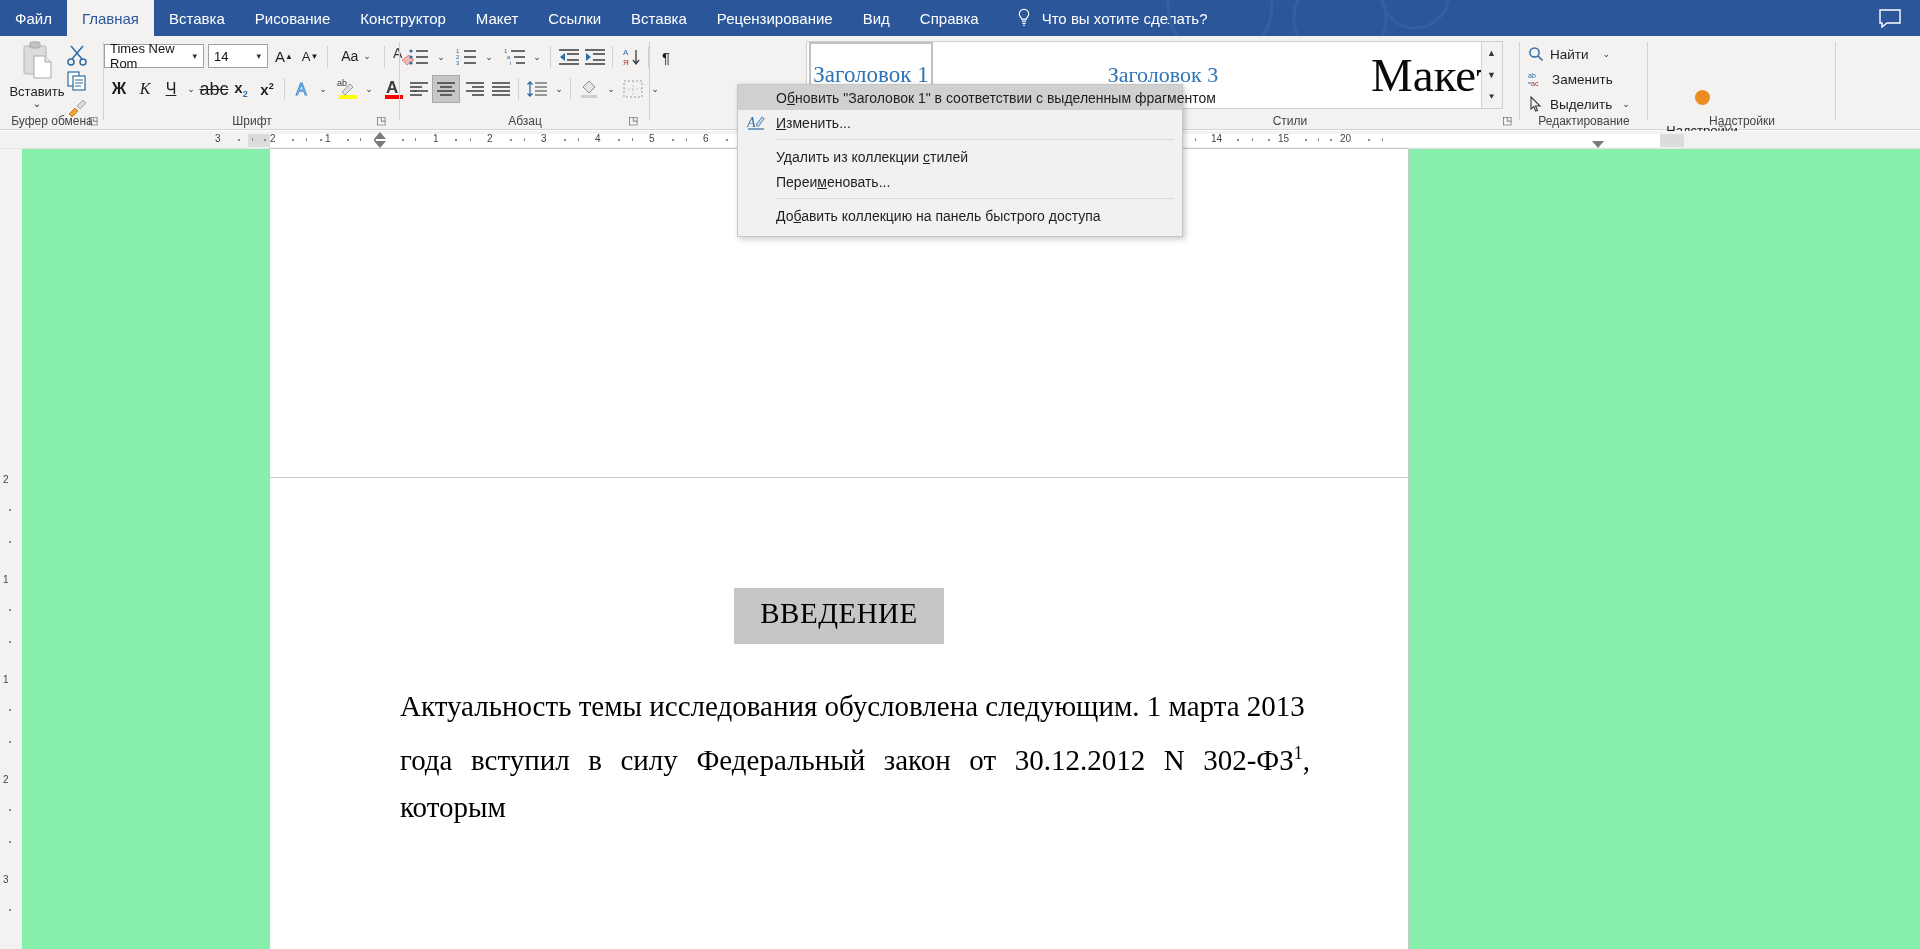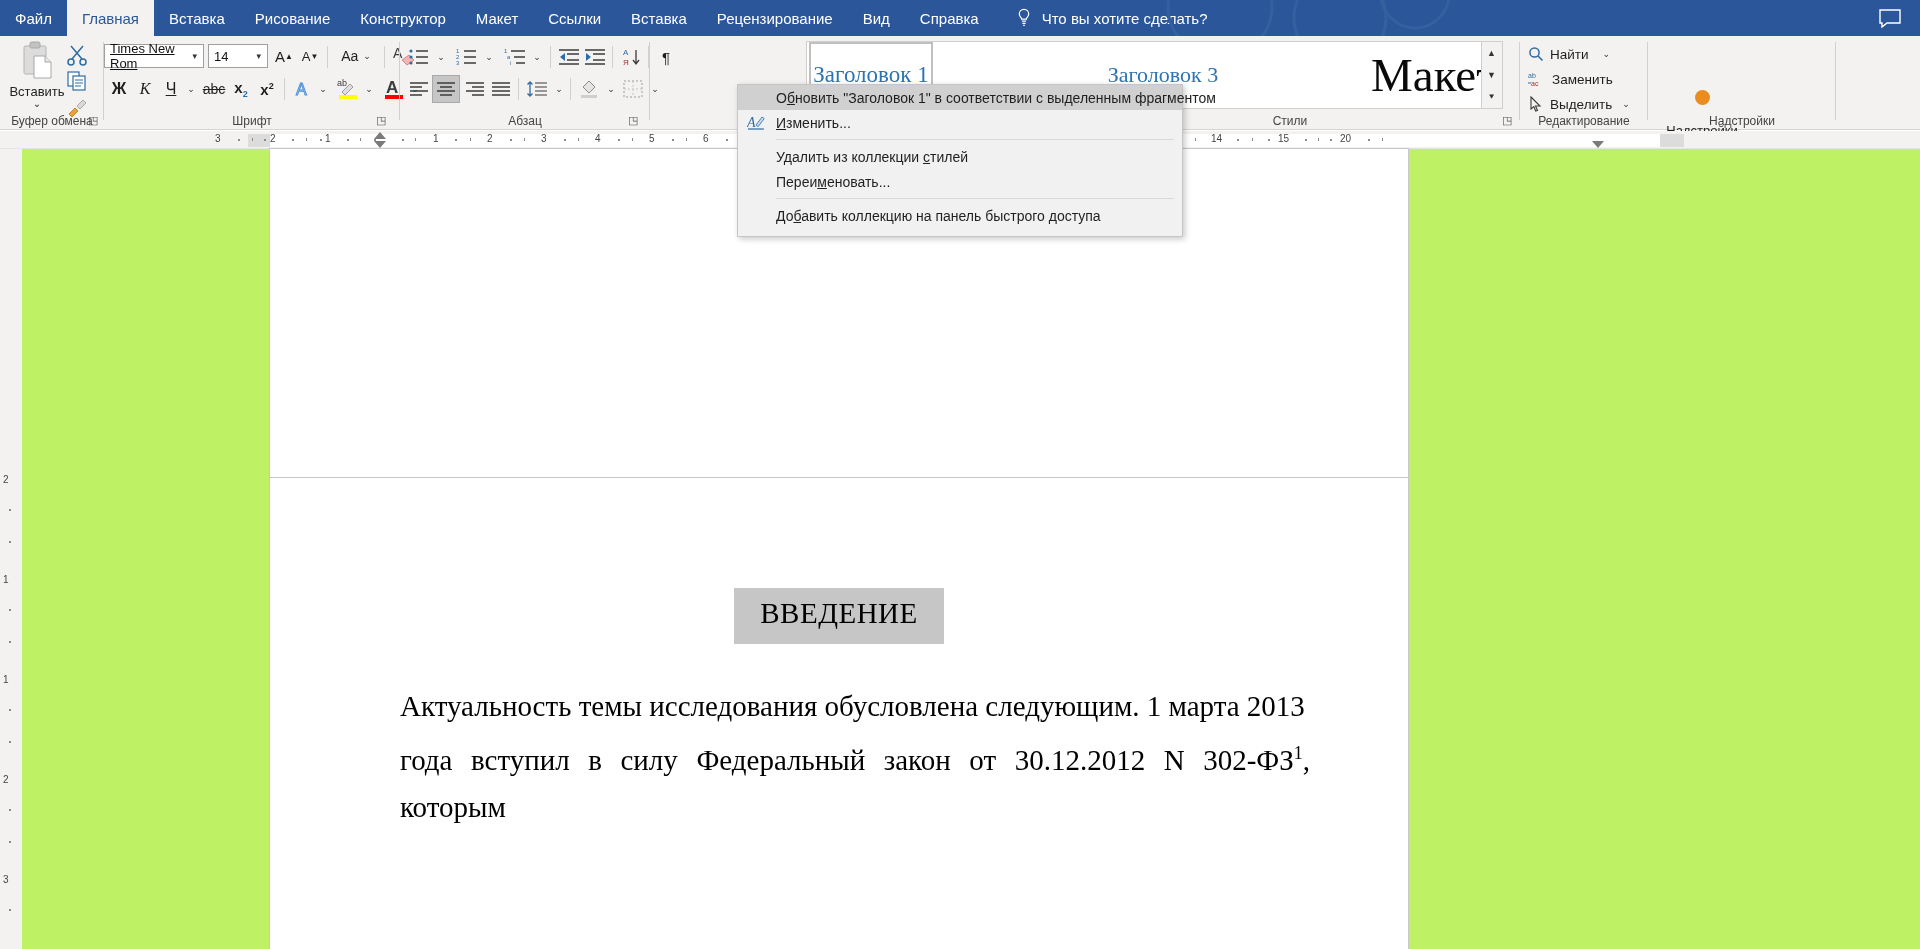--- a/index.html
+++ b/index.html
@@ -141,21 +141,21 @@
   .rv-mark { position: absolute; left: 3px; font-size: 10px; color: #444; }
   .rv-dot { position: absolute; left: 9px; width: 2px; height: 2px; background: #8a8a8a; }
   .indent-marker {
     position: absolute; width: 0; height: 0;
     border-left: 6px solid transparent; border-right: 6px solid transparent;
   }
 
   
   .canvas {
     position: absolute; left: 22px; top: 149px; width: 1898px; height: 800px;
-    background: #bef264;
+    background: #86efac;
   }
   .page {
     position: absolute; background: #ffffff; box-shadow: 0 0 0 1px #c8c8c8;
   }
   .heading-hl {
     display: inline-block; background: #c6c6c6; padding: 9px 26px 14px 26px;
     font-family: "Liberation Serif", serif; font-size: 29px; letter-spacing: 0.5px;
   }
   .para {
     font-family: "Liberation Serif", serif; font-size: 29px; line-height: 47px;
@@ -276,21 +276,21 @@
           <path d="M11 10l6-6 3 3-6 6z" fill="#d9d9d9" stroke="#a8a8a8"></path>
         </svg>
       </div>
 
       <div class="grp-label">Буфер обмена</div>
       <div class="dlg-launch" style="right:4px;">◳</div>
       <div class="grp-sep" style="right:0;"></div>
     </div>
 
     <div class="grp" style="left:104px; width:296px;">
-      <div class="combo" style="left:0px; top:8px; width:100px;text-decoration:underline;">
+      <div class="combo" style="left:0px; top:8px; width:100px;">
         <span>Times New Rom</span>
         <span class="caret">▾</span>
       </div>
       <div class="combo" style="left:104px; top:8px; width:60px;">
         <span>14</span>
         <span class="caret">▾</span>
       </div>
 
       <div class="ico-btn" style="left:168px; top:8px; width:24px; height:24px; font-size:15px;">
         <span>A</span>
@@ -318,21 +318,21 @@
       </div>
       <div class="ico-btn" style="left:28px; top:40px; width:26px; height:26px; font-size:16px; font-style:italic; font-family:'Liberation Serif',serif;">
         <span>К</span>
       </div>
       <div class="ico-btn" style="left:54px; top:40px; width:26px; height:26px; font-size:16px; text-decoration:underline;">
         <span>Ч</span>
       </div>
       <div class="ico-btn" style="left:78px; top:40px; width:18px; height:26px;">
           <span class="chev">⌄</span>
         </div>
-      <div class="ico-btn" style="left:96px; top:40px; width:28px; height:26px; font-size:14px; text-decoration:line-through;">
+      <div class="ico-btn" style="left:96px; top:40px; width:28px; height:26px; font-size:18px; text-decoration:line-through;">
         <span>abc</span>
       </div>
       <div class="ico-btn" style="left:124px; top:40px; width:26px; height:26px; font-size:15px; font-weight:bold;">
         <span>x<sub style="font-size:9px;color:#2e6ca4;">2</sub></span>
       </div>
       <div class="ico-btn" style="left:150px; top:40px; width:26px; height:26px; font-size:15px; font-weight:bold;">
         <span>x<sup style="font-size:9px;">2</sup></span>
       </div>
       <div class="grp-sep" style="left:180px; top:42px; height:22px;"></div>
       <div class="ico-btn" style="left:186px; top:40px; width:26px; height:26px;">

